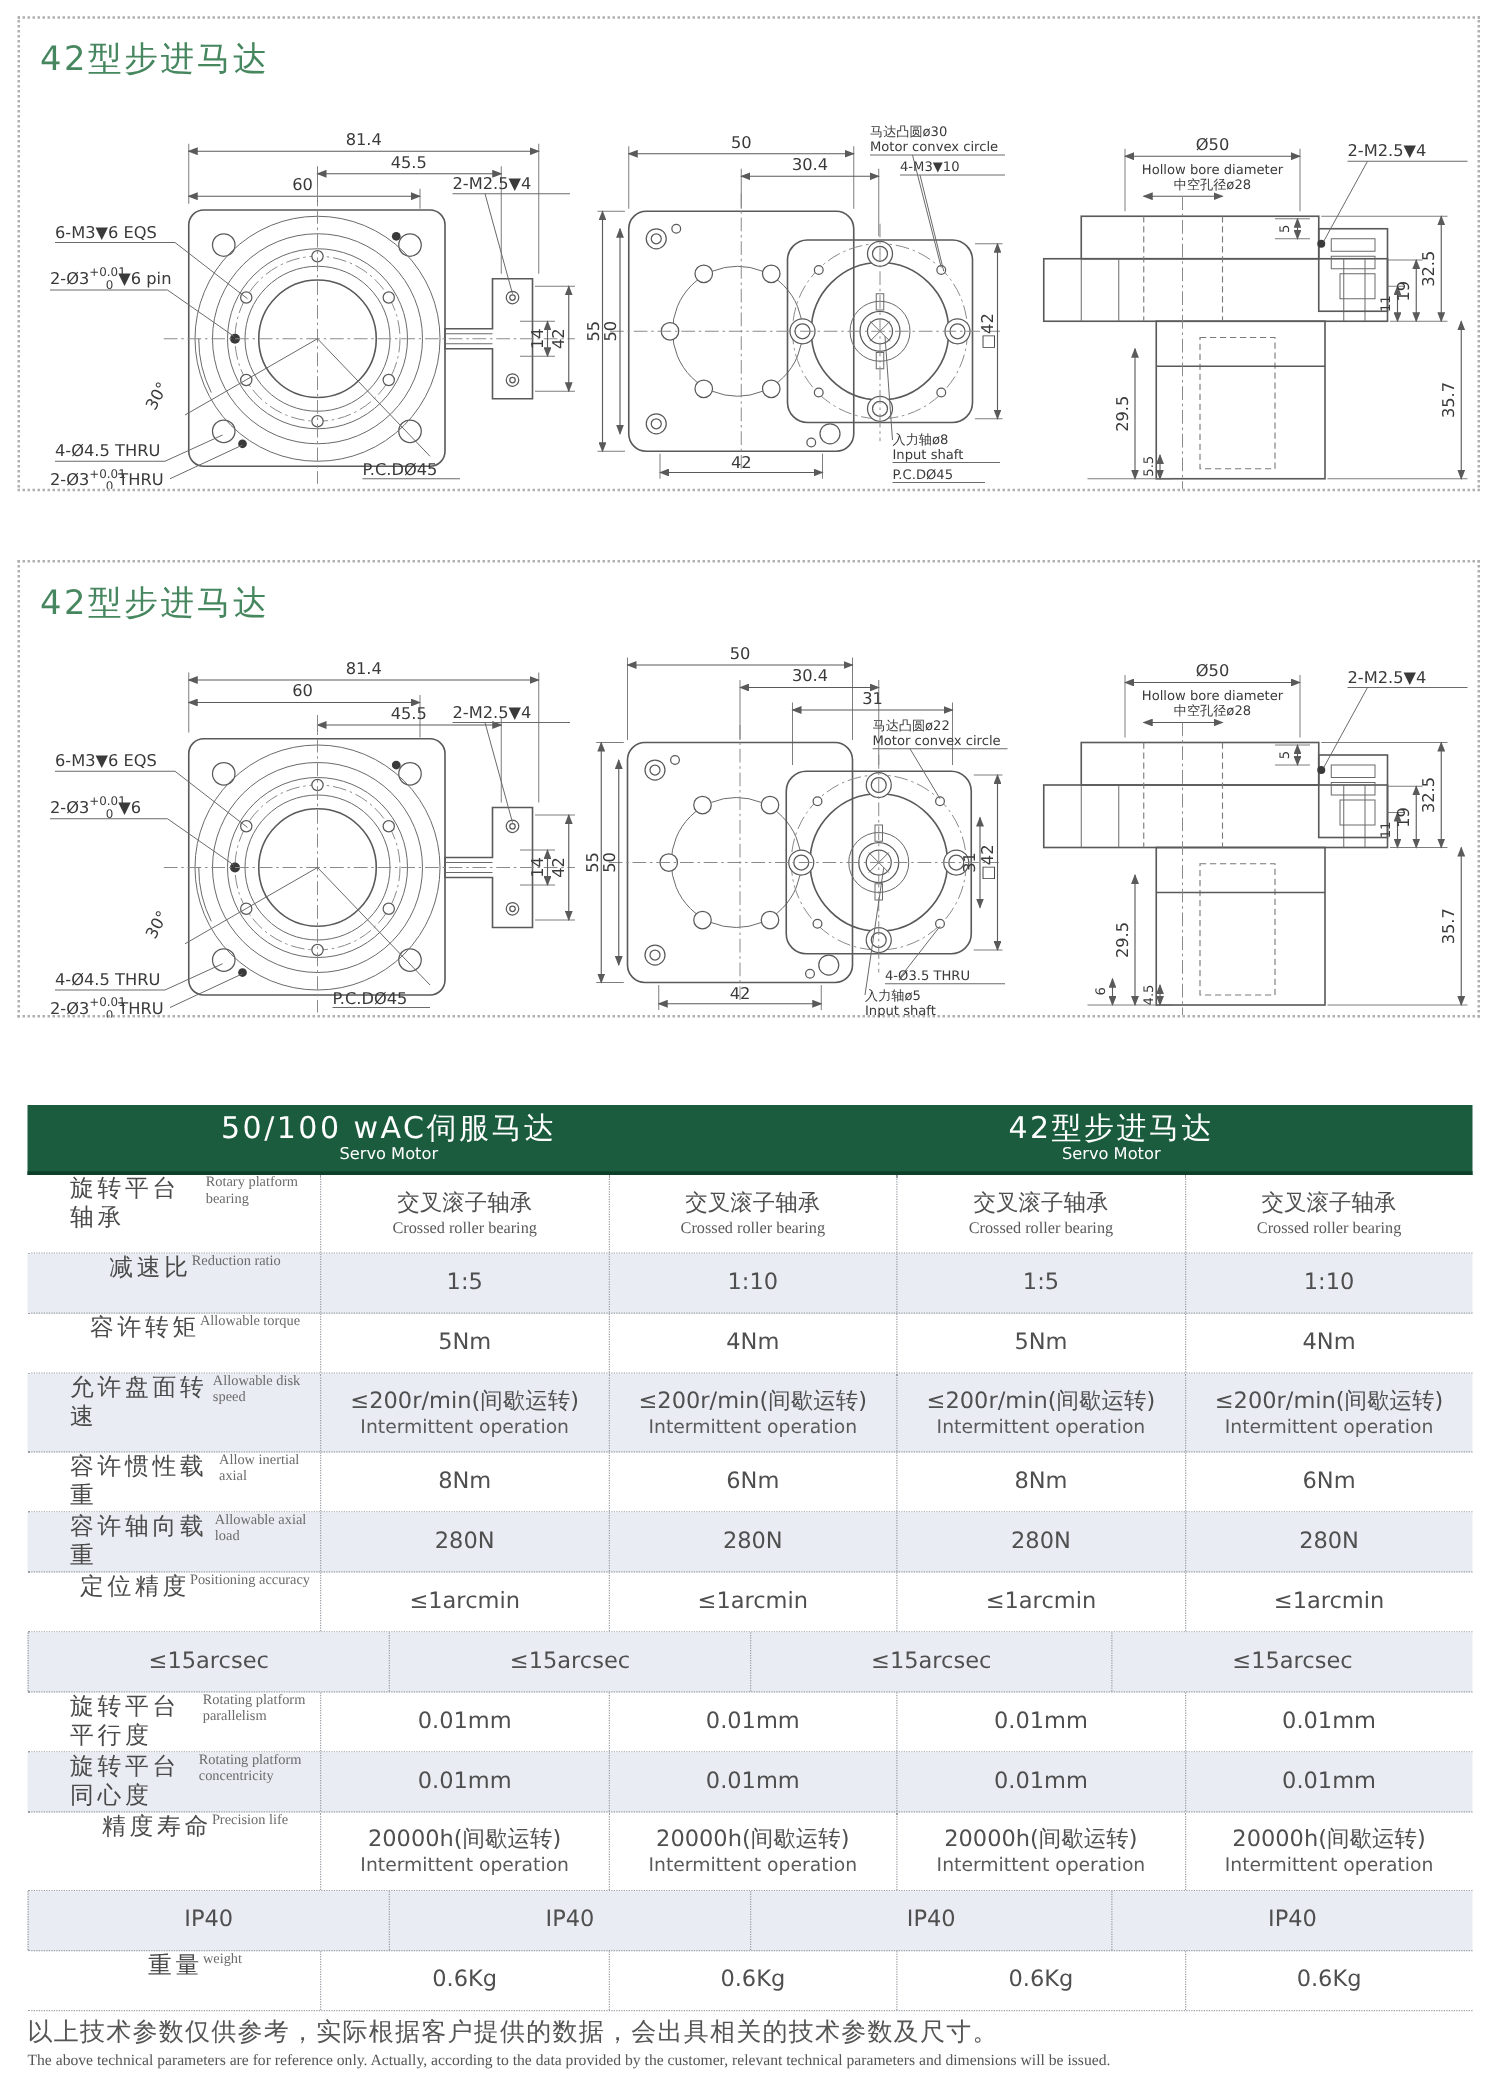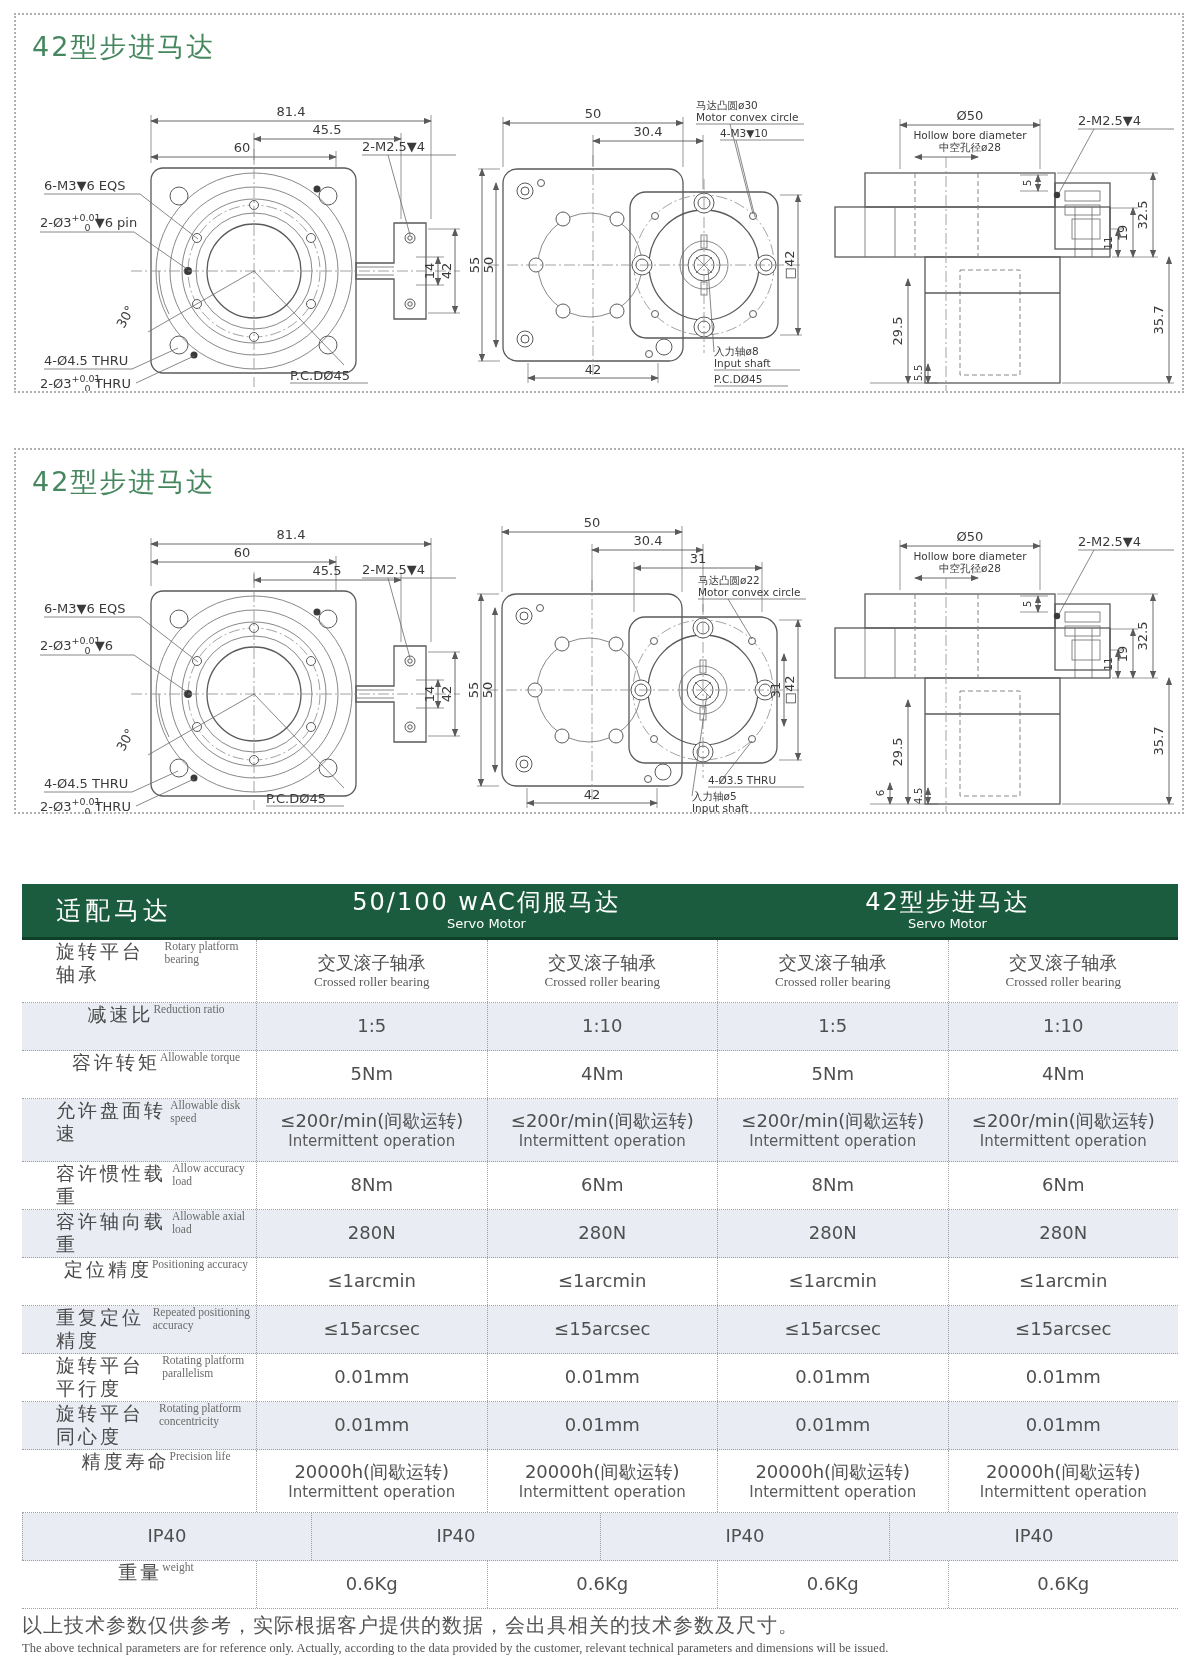--- a/index.html
+++ b/index.html
@@ -489,23 +489,20 @@
     <line class="dim" x1="118" y1="272" x2="118" y2="288"></line>
     <text transform="translate(112,280) rotate(-90)" text-anchor="middle" class="sm">4.5</text>
     <line class="dim" x1="80" y1="267" x2="80" y2="288"></line>
     <text transform="translate(74,277) rotate(-90)" text-anchor="middle" class="sm">6</text>
     <line class="ext" x1="60" y1="288" x2="128" y2="288"></line>
   </svg>
 </section>
 
 <div class="spec-table">
   <div class="thead">
-    <div class="th-label">
-        <span class="h-cn">适配马达</span>
-      </div>
     <div class="th-group">
       <span class="h-cn">50/100 wAC伺服马达</span>
       <span class="h-en">Servo Motor</span>
     </div>
     <div class="th-group">
       <span class="h-cn">42型步进马达</span>
       <span class="h-en">Servo Motor</span>
     </div>
   </div>
 
@@ -585,21 +582,21 @@
         <span class="v-en">Intermittent operation</span>
       </div>
     <div class="tcell">
         <span class="v-cn">≤200r/min(间歇运转)</span>
         <span class="v-en">Intermittent operation</span>
       </div>
   </div>
   <div class="trow">
     <div class="tlabel">
         <span class="l-cn">容许惯性载重</span>
-        <span class="l-en">Allow accuracy load</span>
+        <span class="l-en">Allow inertial axial</span>
       </div>
     <div class="tcell">
         <span class="v-cn">8Nm</span>
       </div>
     <div class="tcell">
         <span class="v-cn">6Nm</span>
       </div>
     <div class="tcell">
         <span class="v-cn">8Nm</span>
       </div>
@@ -637,24 +634,20 @@
         <span class="v-cn">≤1arcmin</span>
       </div>
     <div class="tcell">
         <span class="v-cn">≤1arcmin</span>
       </div>
     <div class="tcell">
         <span class="v-cn">≤1arcmin</span>
       </div>
   </div>
   <div class="trow alt">
-    <div class="tlabel">
-        <span class="l-cn">重复定位精度</span>
-        <span class="l-en">Repeated positioning accuracy</span>
-      </div>
     <div class="tcell">
         <span class="v-cn">≤15arcsec</span>
       </div>
     <div class="tcell">
         <span class="v-cn">≤15arcsec</span>
       </div>
     <div class="tcell">
         <span class="v-cn">≤15arcsec</span>
       </div>
     <div class="tcell">

